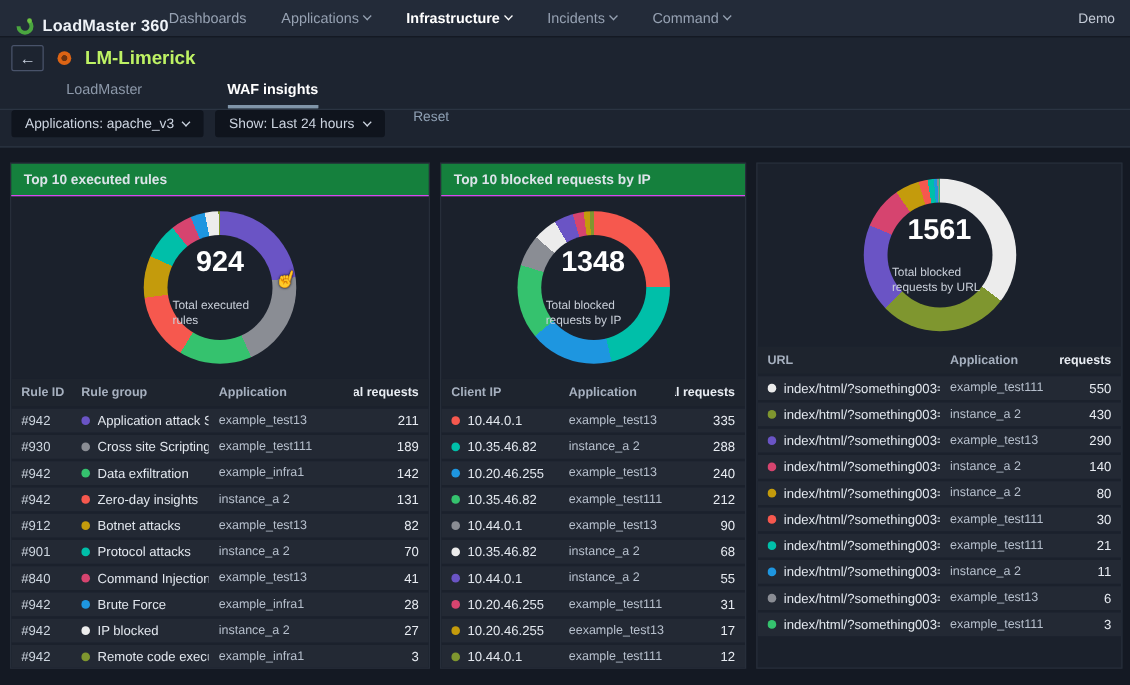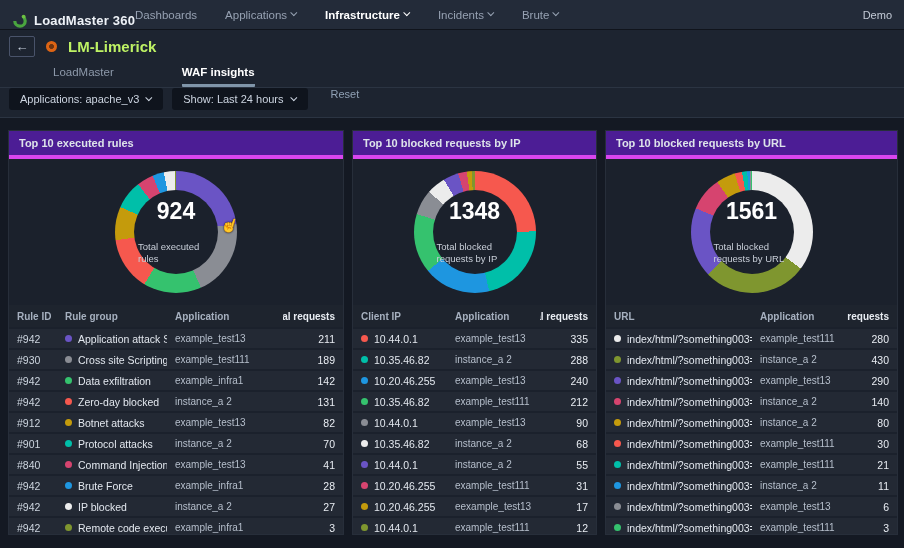--- a/index.html
+++ b/index.html
@@ -50,22 +50,22 @@
   }
   .resetlink { font-size: 11px; color: #8fa0b4; margin-left: 14px; cursor: pointer; background: none; border: none; font-family: inherit; }
 
   
   .content { height: 430px; display: flex; gap: 8px; padding: 12px 8px 0; }
   .card { background: #1b212c; border: 1px solid #272e3a; height: 405px; display: flex; flex-direction: column; }
   .card1 { width: 336px; flex: none; }
   .card2 { width: 245px; flex: none; }
   .card3 { width: 293px; flex: none; }
   .card-h {
-    height: 26px; background: #4c1d95; display: flex; align-items: center; padding: 12px 10px;
-    font-size: 11px; font-weight: 700; color: #dde3ea; border-bottom: 4px solid #d946ef; flex: none;
+    height: 26px; background: #15803d; display: flex; align-items: center; padding: 12px 10px;
+    font-size: 11px; font-weight: 700; color: #dde3ea; border-bottom: 1px solid #d946ef; flex: none;
   }
   .chart { height: 146px; flex: none; display: flex; align-items: center; justify-content: center; position: relative; }
   .donut { width: 122px; height: 122px; border-radius: 50%; position: relative; cursor: pointer; }
   .hole {
     position: absolute; inset: 19px; background: #1b212c; border-radius: 50%;
     display: flex; flex-direction: column; align-items: center; justify-content: center; text-align: left;
   }
   .total { font-size: 23px; font-weight: 700; color: #ffffff; line-height: 1.05; }
   .subt { font-size: 9.5px; color: #c9cfd9; margin-top: 18px; max-width: 76px; line-height: 1.3; }
   .mouse-cursor {
@@ -110,21 +110,21 @@
       </span>
     <span class="navitem active">
         <span>Infrastructure</span>
         <i class="chev"></i>
       </span>
     <span class="navitem">
         <span>Incidents</span>
         <i class="chev"></i>
       </span>
     <span class="navitem">
-        <span>Brute</span>
+        <span>Command</span>
         <i class="chev"></i>
       </span>
   </div>
   <span class="nav-right">Demo</span>
 </div>
 
 <div class="subheader">
   <div class="titlebar">
     <button class="backbtn">←</button>
     <span class="statusdot"></span>
@@ -192,21 +192,21 @@
               <div class="dot" style="background: rgb(53, 194, 110);"></div>
               <span class="lbl">Data exfiltration</span>
             </div>
             <div class="c app">example_infra1</div>
             <div class="c num">142</div>
           </div>
           <div class="tr g1">
             <div class="c idc">#942</div>
             <div class="c">
               <div class="dot" style="background: rgb(246, 88, 78);"></div>
-              <span class="lbl">Zero-day blocked</span>
+              <span class="lbl">Zero-day insights</span>
             </div>
             <div class="c app">instance_a 2</div>
             <div class="c num">131</div>
           </div>
           <div class="tr g1">
             <div class="c idc">#912</div>
             <div class="c">
               <div class="dot" style="background: rgb(196, 155, 12);"></div>
               <span class="lbl">Botnet attacks</span>
             </div>
@@ -357,21 +357,20 @@
               <span class="lbl">10.44.0.1</span>
             </div>
             <div class="c app">example_test111</div>
             <div class="c num">12</div>
           </div>
         </div>
     </div>
   </div>
 
   <div class="card card3">
-    <div class="card-h">Top 10 blocked requests by URL</div>
     <div class="chart">
       <div class="donut" style="background: conic-gradient(rgb(236, 236, 236) 0deg, rgb(236, 236, 236) 126.84deg, rgb(127, 150, 47) 126.84deg, rgb(127, 150, 47) 226.01deg, rgb(106, 84, 197) 226.01deg, rgb(106, 84, 197) 292.89deg, rgb(214, 68, 111) 292.89deg, rgb(214, 68, 111) 325.18deg, rgb(196, 155, 12) 325.18deg, rgb(196, 155, 12) 343.63deg, rgb(246, 88, 78) 343.63deg, rgb(246, 88, 78) 350.54deg, rgb(0, 191, 169) 350.54deg, rgb(0, 191, 169) 355.39deg, rgb(30, 150, 224) 355.39deg, rgb(30, 150, 224) 357.92deg, rgb(138, 141, 148) 357.92deg, rgb(138, 141, 148) 359.31deg, rgb(53, 194, 110) 359.31deg, rgb(53, 194, 110) 360deg);">
         <div class="hole">
           <div class="total">1561</div>
           <div class="subt">Total blocked requests by URL</div>
         </div>
       </div>
     </div>
     <div class="tbl">
       <div class="thead g3">
@@ -379,21 +378,21 @@
           <div class="c">Application</div>
           <div class="c num">Total requests</div>
         </div>
       <div class="tbody">
           <div class="tr g3">
             <div class="c">
               <div class="dot" style="background: rgb(236, 236, 236);"></div>
               <span class="lbl">index/html/?something003=...</span>
             </div>
             <div class="c app">example_test111</div>
-            <div class="c num">280</div>
+            <div class="c num">550</div>
           </div>
           <div class="tr g3">
             <div class="c">
               <div class="dot" style="background: rgb(127, 150, 47);"></div>
               <span class="lbl">index/html/?something003=...</span>
             </div>
             <div class="c app">instance_a 2</div>
             <div class="c num">430</div>
           </div>
           <div class="tr g3">

